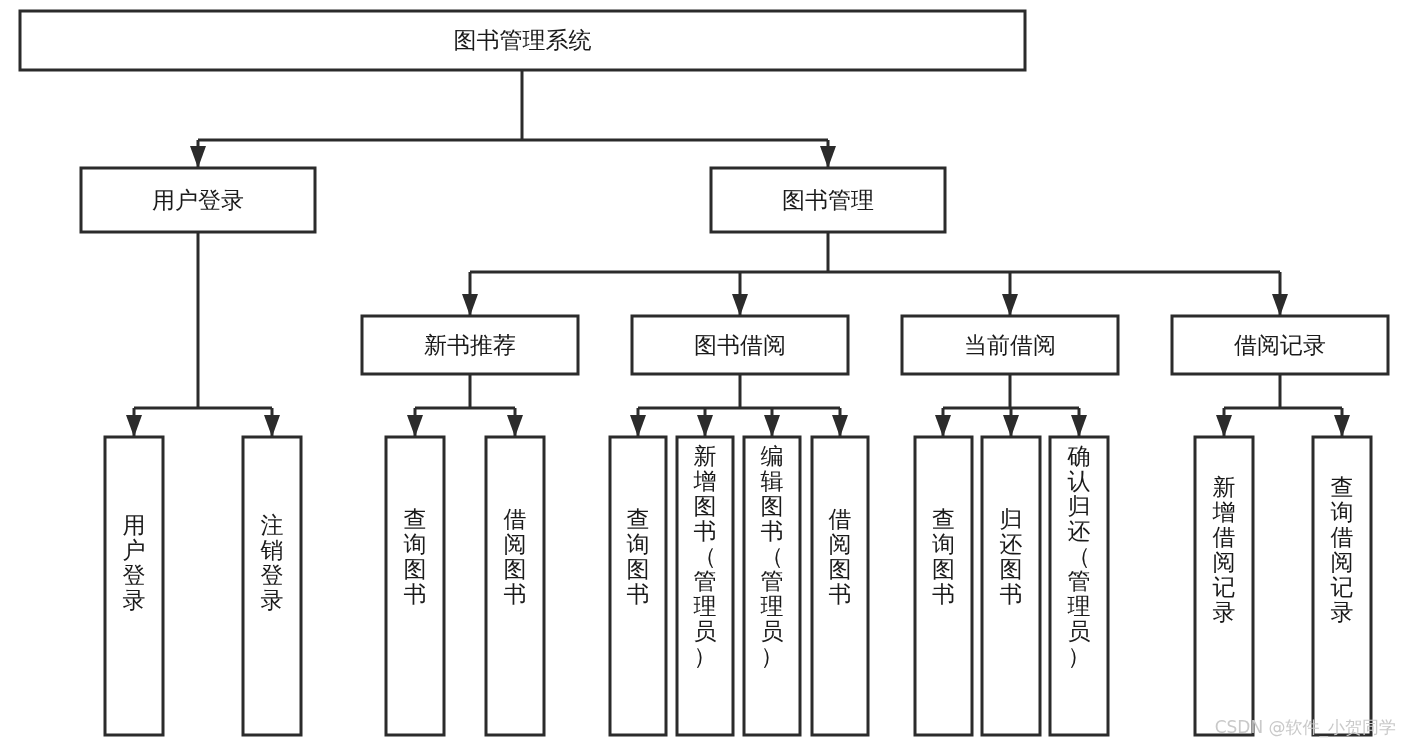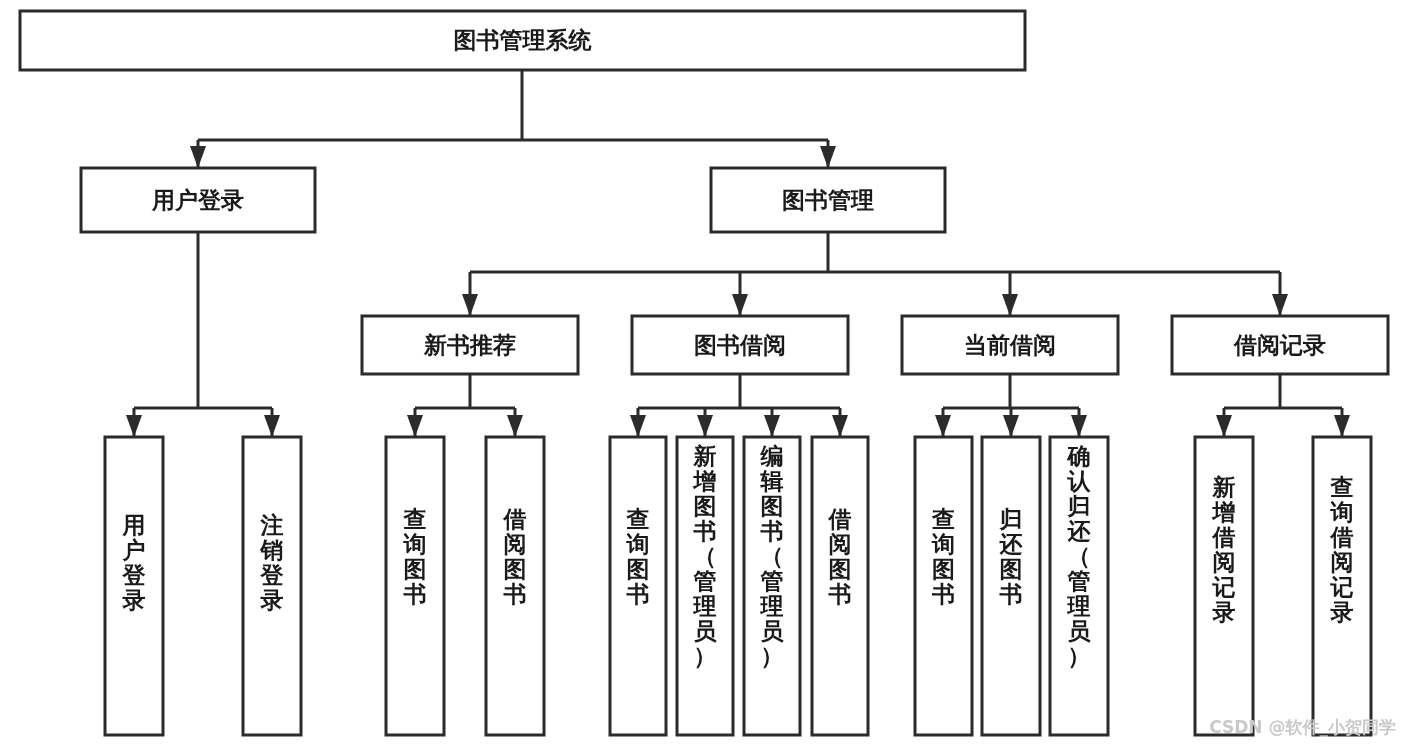--- a/index.html
+++ b/index.html
@@ -12,21 +12,20 @@
     width: 1405px;
     height: 747px;
     overflow: hidden;
     font-family: "DejaVu Sans", "Liberation Sans", sans-serif;
   }
   #diagram-root {
     position: relative;
     width: 1405px;
     height: 747px;
     background: #ffffff;
-    font-weight: bold;
   }
   svg#diagram-svg {
     position: absolute;
     left: 0;
     top: 0;
     width: 1405px;
     height: 747px;
     display: block;
   }
   .node-box {

